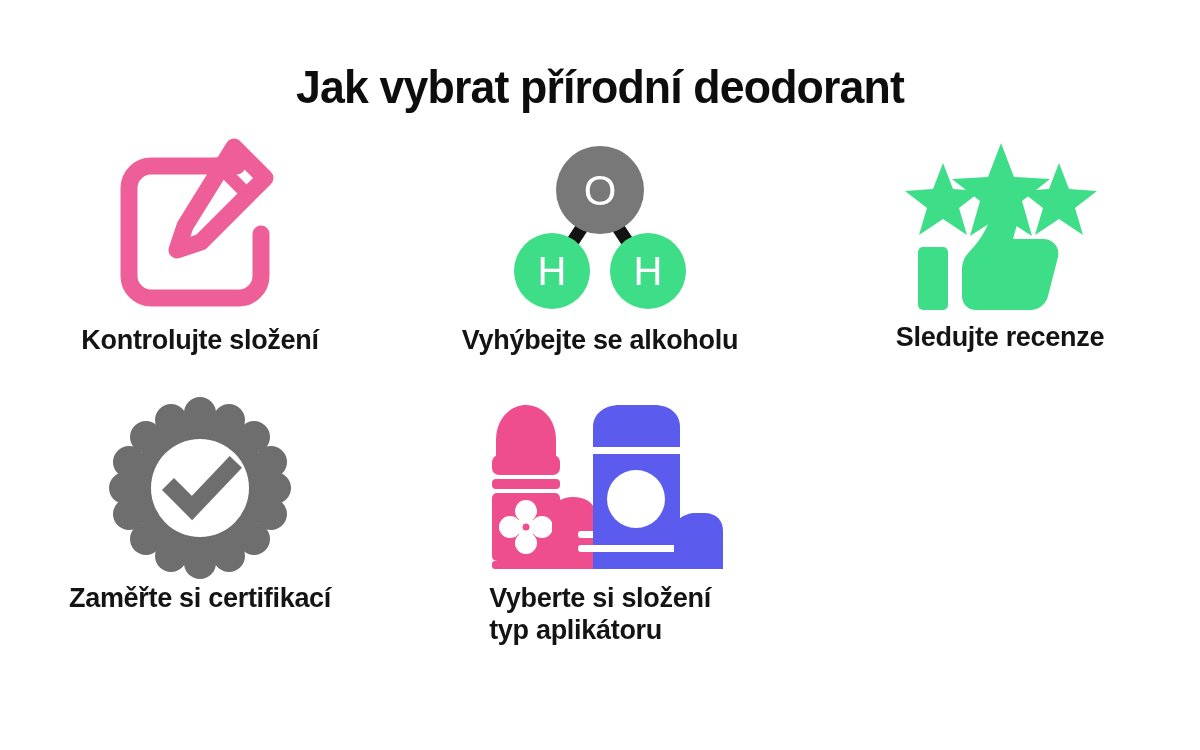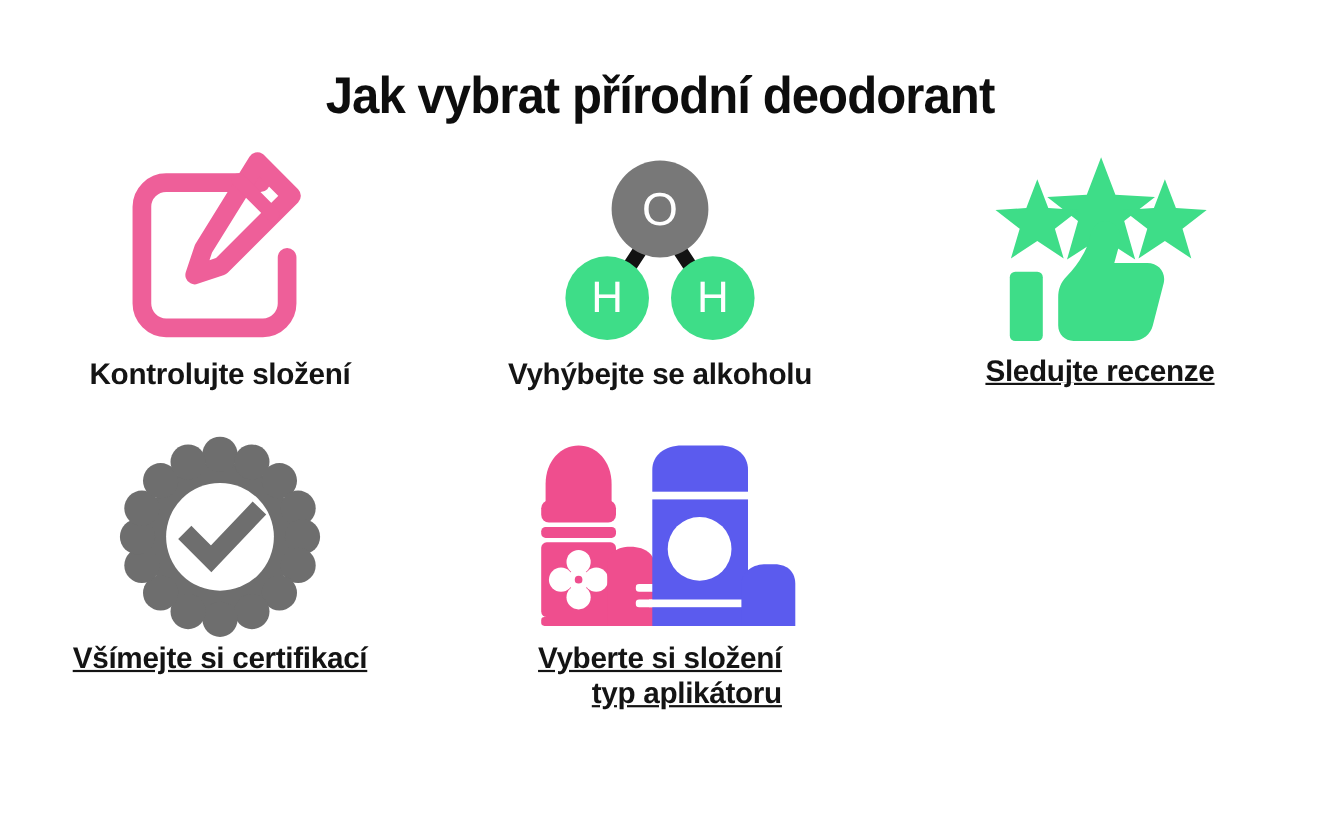--- a/index.html
+++ b/index.html
@@ -50,32 +50,32 @@
   }
 
   .cell {
     display: flex;
     flex-direction: column;
     align-items: center;
     justify-content: flex-start;
     box-sizing: border-box;
   }
   .cell.row1 { padding-top: 10px; }
-  .cell.row2 { padding-top: 12px; text-decoration: underline; }
+  .cell.row2 { padding-top: 12px; }
 
   .icon-wrap {
     height: 185px;
     display: flex;
     align-items: center;
     justify-content: center;
   }
   .icon-wrap.r2 { height: 180px; }
 
   .label {
-    text-align: right;
+    text-align: left;
     font-size: 27px;
     line-height: 1.19;
     font-weight: 600;
     letter-spacing: -0.3px;
     color: #141414;
     margin-top: 4px;
     max-width: 370px;
   }
   .label.bold {
     font-weight: 700;
@@ -160,21 +160,21 @@
             <circle cx="11" cy="86" r="16"></circle>
               <circle cx="15" cy="60" r="16"></circle>
             <circle cx="32" cy="35" r="16"></circle>
               <circle cx="57" cy="18" r="16"></circle>
           </g>
           <circle cx="86" cy="86" r="49" fill="#ffffff"></circle>
           <path d="M60 88 L78 106 L116 66" fill="none" stroke="#6e6e6e" stroke-width="17" stroke-linecap="square" stroke-linejoin="miter"></path>
         </svg>
       </div>
       <div class="label bold">
-        <span class="ln">Všímejte si certifikací</span>
+        <span class="ln">Zaměřte si certifikací</span>
       </div>
     </div>
 
     <div class="cell row2">
       <div class="icon-wrap r2">
         <svg width="245" height="170" viewBox="0 0 245 170" aria-hidden="true">
 
           <g>
             <path d="M18 37 C18 16 32 2 48 2 C64 2 78 16 78 37 L78 56 L18 56 Z" fill="#ef4e8e"></path>
             <rect x="14" y="52" width="68" height="20" rx="7" fill="#ef4e8e"></rect>

